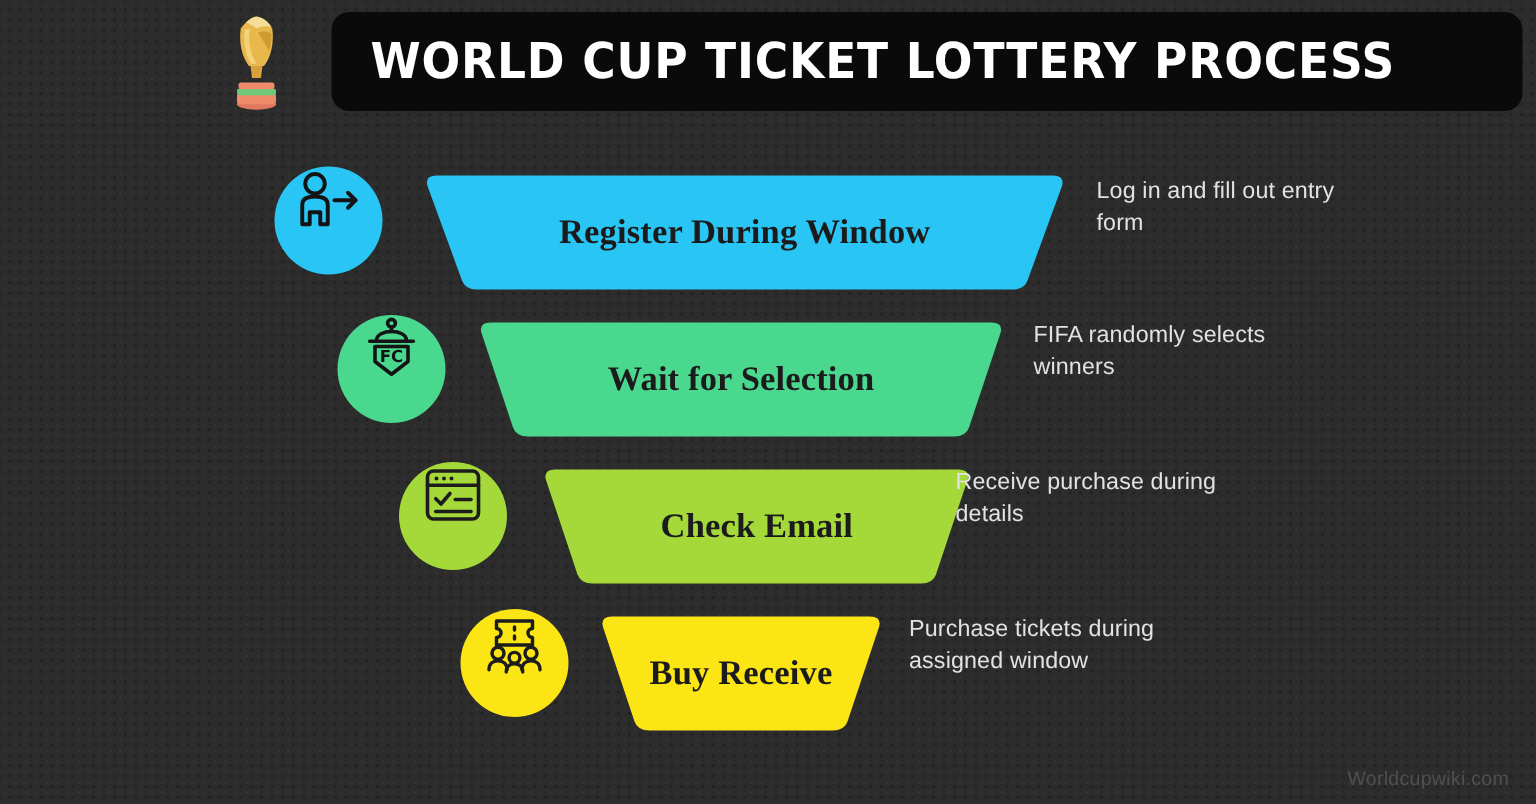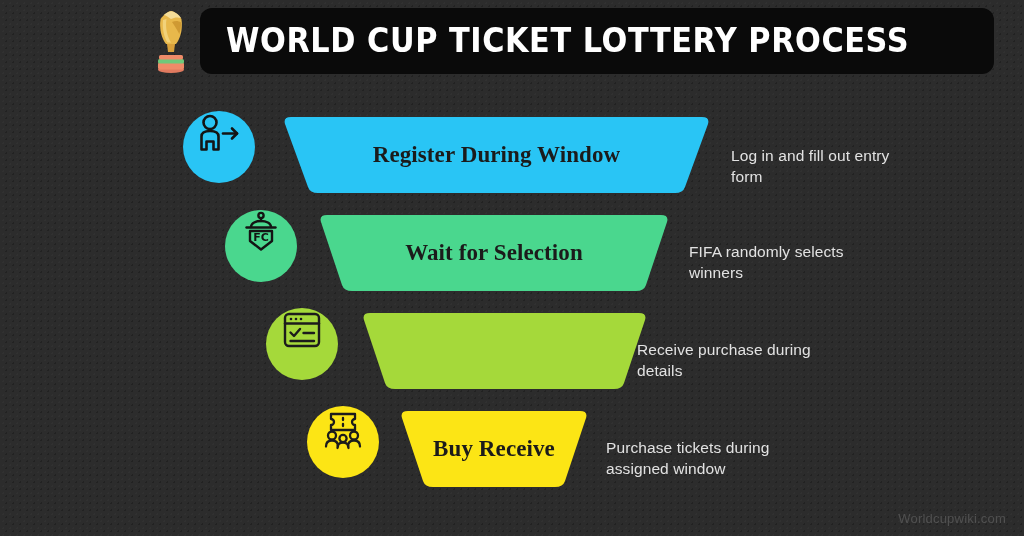--- a/index.html
+++ b/index.html
@@ -41,20 +41,21 @@
     flex: 0 0 auto;
   }
   .title-plate {
     background: #0a0a0a;
     border-radius: 12px;
     padding: 11px 26px 13px 26px;
     display: flex;
     align-items: center;
     height: 42px;
     box-sizing: content-box;
+    margin-left: 21px;
   }
   .title-text {
     color: #ffffff;
     font-family: "DejaVu Sans", sans-serif;
     font-weight: bold;
     font-size: 33px;
     letter-spacing: 0.6px;
     line-height: 1;
     white-space: nowrap;
     transform: scaleX(0.92);
@@ -111,21 +112,20 @@
   }
 
   .step-caption {
     position: absolute;
     color: #e2e2e2;
     font-family: "Liberation Sans", sans-serif;
     font-size: 15.5px;
     line-height: 1.35;
     width: 190px;
     letter-spacing: 0.1px;
-    margin-top: 28px;
   }
 
   
   #step-1 { left: 183px; top: 111px; }
   #step-1 .funnel { left: 100px; width: 427px; top: 4px; }
   #step-1 .step-caption { left: 548px; top: 7px; }
 
   #step-2 { left: 225px; top: 210px; }
   #step-2 .funnel { left: 94px; width: 350px; top: 3px; }
   #step-2 .step-caption { left: 464px; top: 4px; }
@@ -235,20 +235,21 @@
           <line x1="23.5" y1="25" x2="34" y2="25"></line>
           <line x1="10.5" y1="33" x2="34" y2="33"></line>
         </svg>
       </div>
     </div>
 
     <div class="funnel">
       <svg viewBox="0 0 285 80" preserveAspectRatio="none">
         <path d="M8,2 H277 Q285,2 283,9 L262,72 Q260,78 252,78 H33 Q25,78 23,72 L2,9 Q0,2 8,2 Z" fill="#a5d93a"></path>
       </svg>
+      <span class="funnel-label">Check Email</span>
     </div>
 
     <div class="step-caption">Receive purchase during details</div>
   </div>
 
   <div class="step" id="step-4">
     <div class="step-icon-wrap">
       <div class="icon-circle" style="background:#fce515;">
         <svg width="44" height="44" viewBox="0 0 44 44" fill="none" stroke="#1c1c1c" stroke-width="2.3" stroke-linecap="round" stroke-linejoin="round">
           <path d="M10 8 H34 V13 A3 3 0 0 0 34 19 V24 H10 V19 A3 3 0 0 0 10 13 Z"></path>

